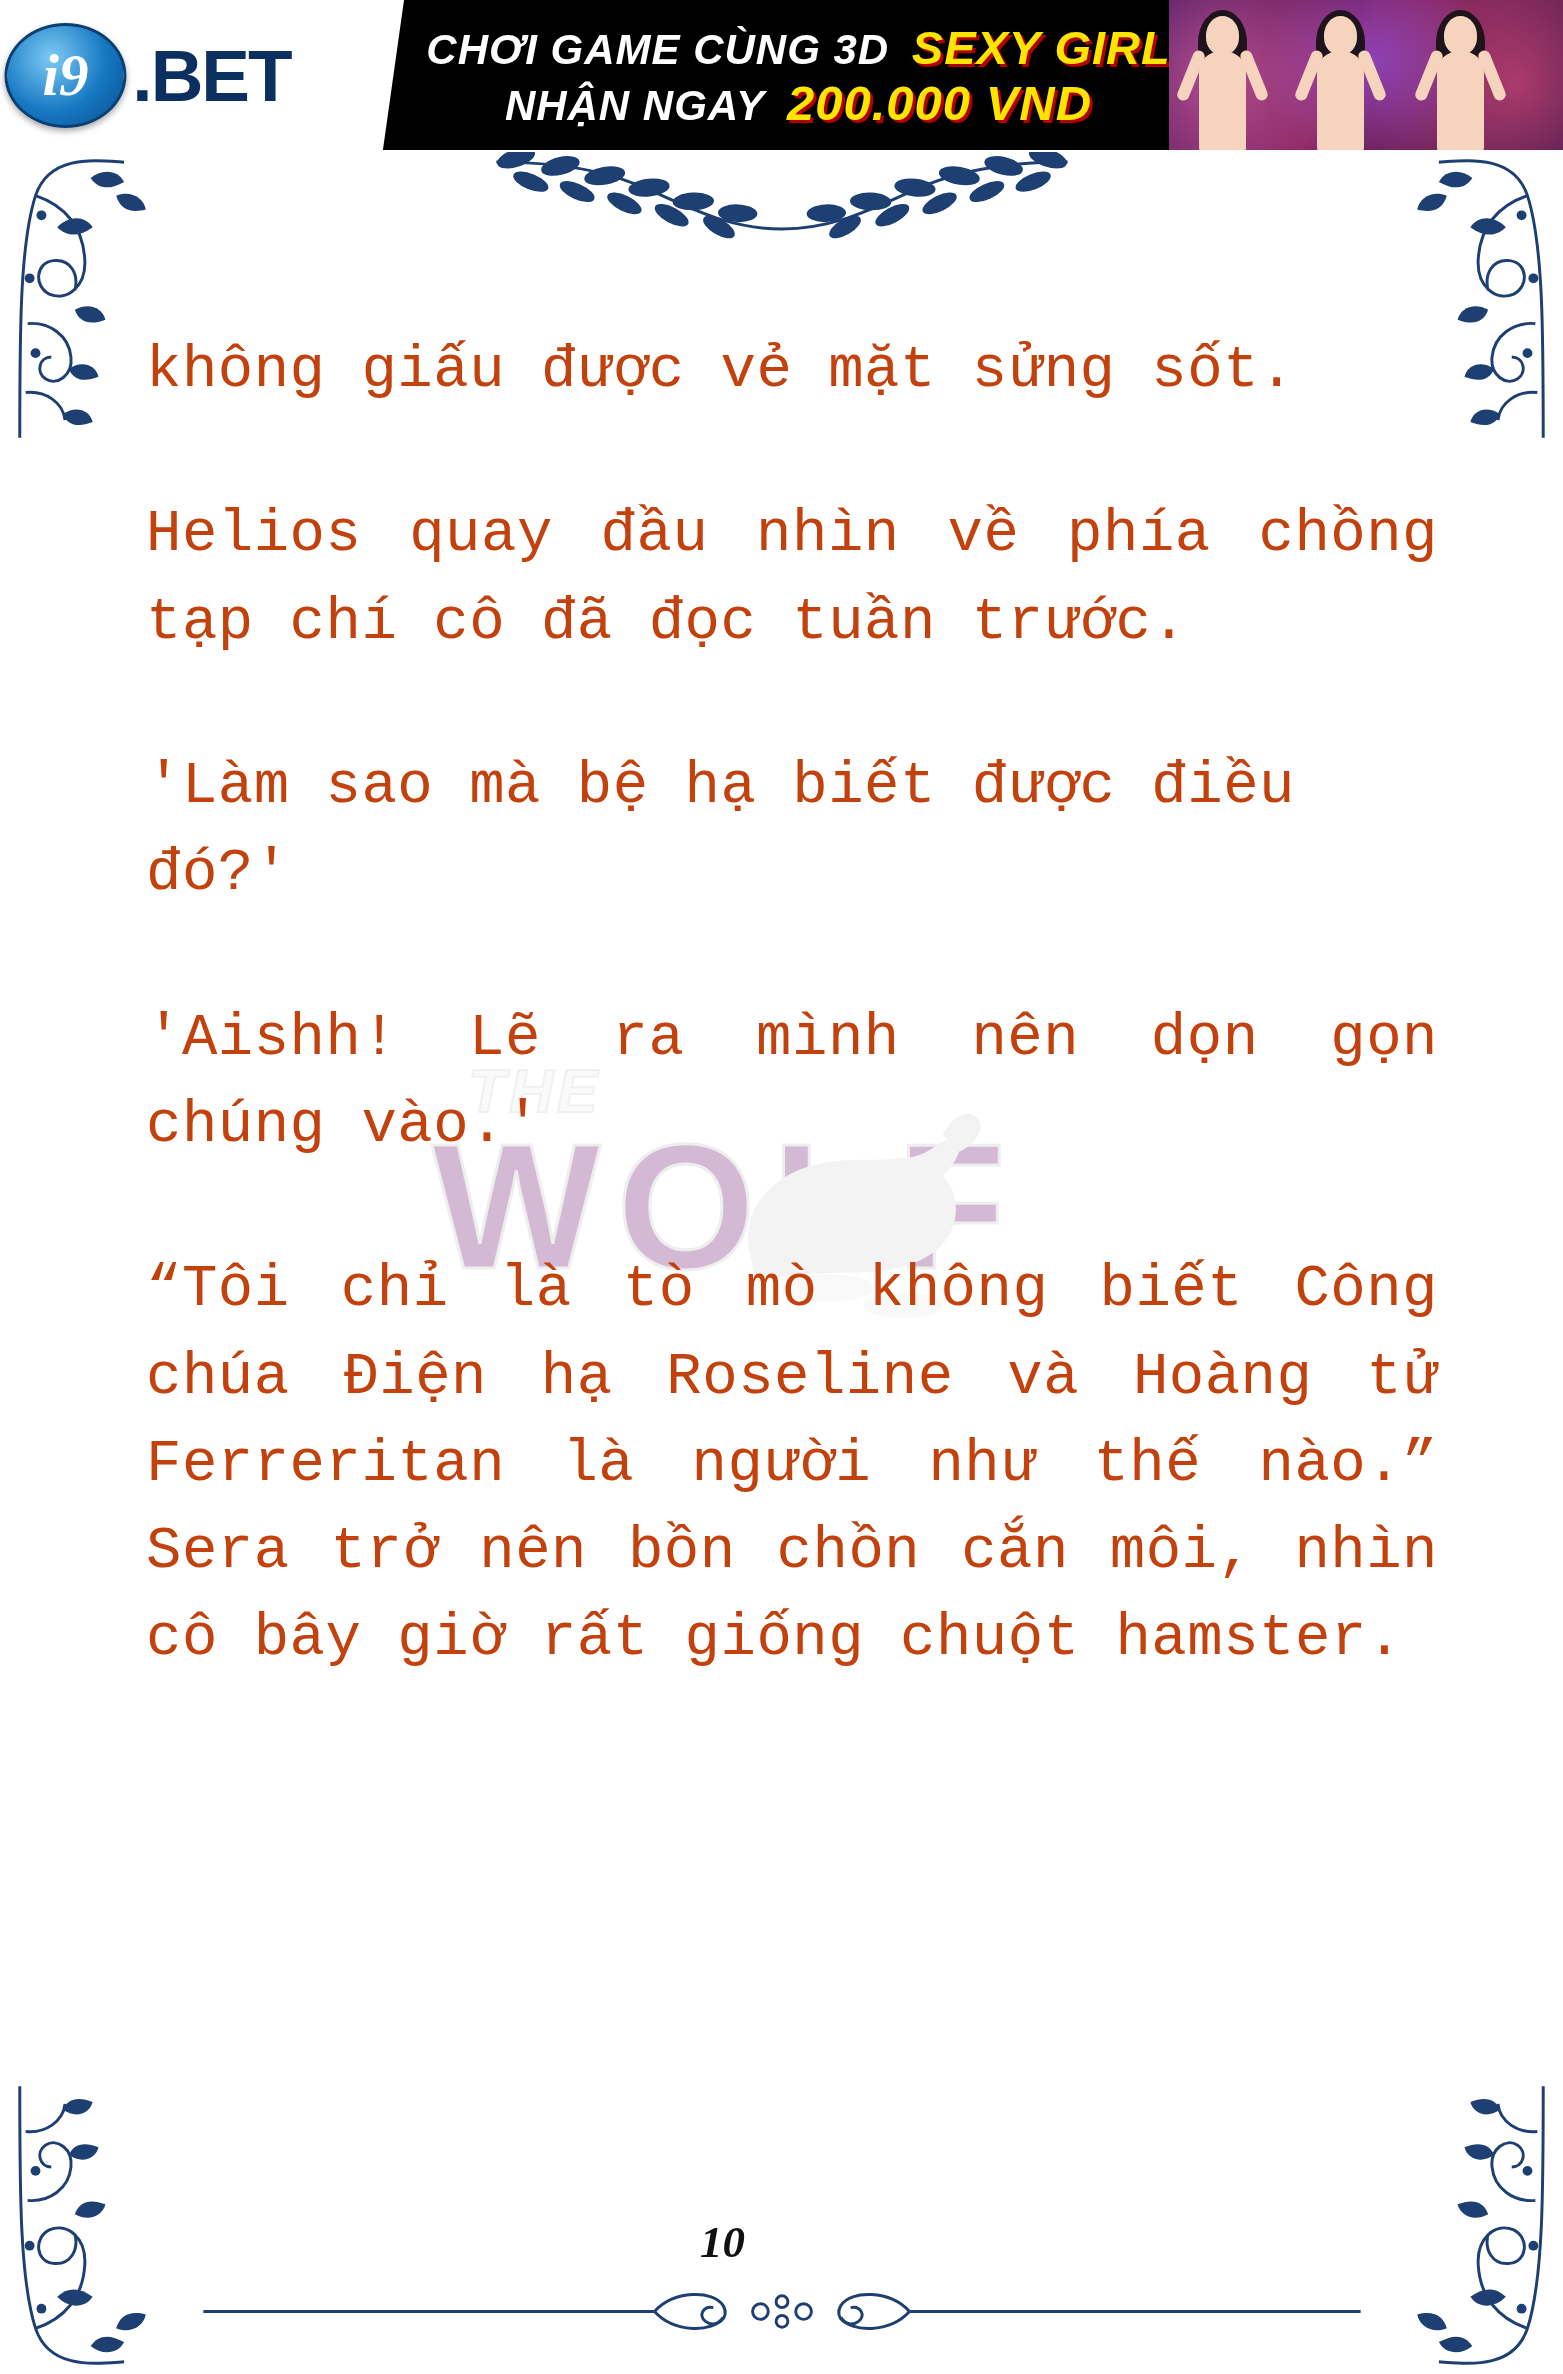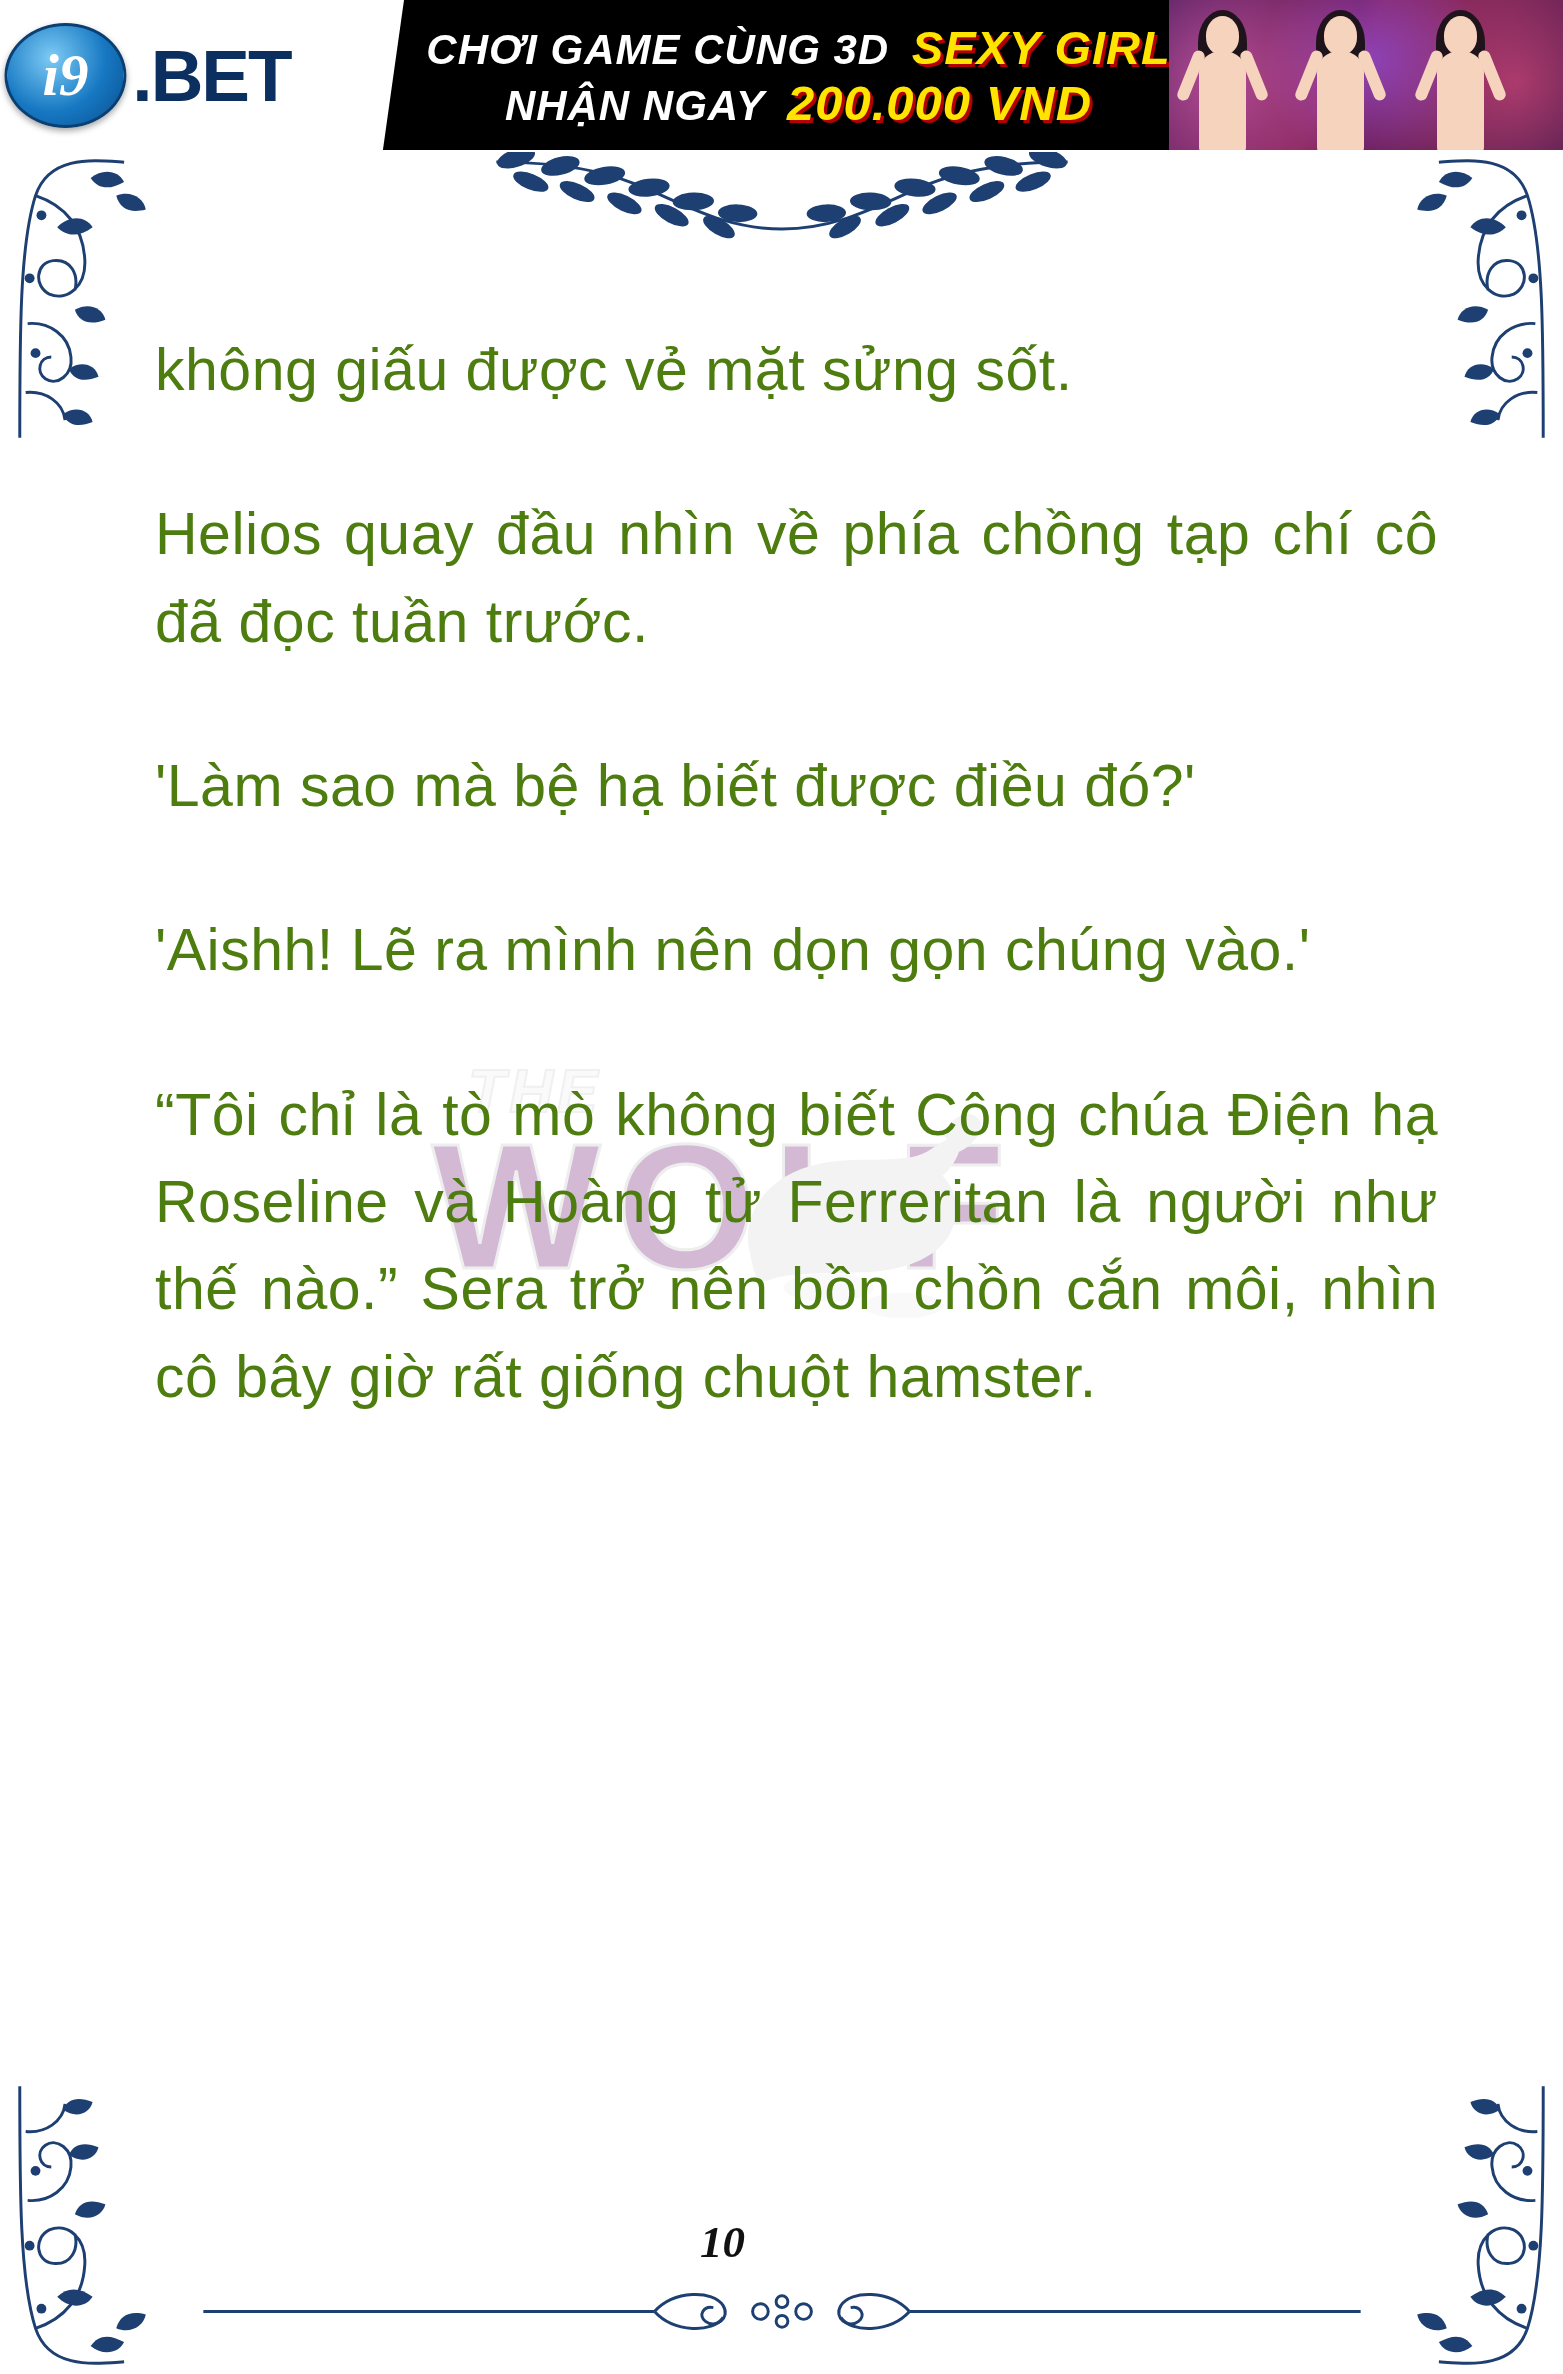--- a/index.html
+++ b/index.html
@@ -244,25 +244,25 @@
   #watermark .wm-dog svg { width: 100%; height: 100%; }
 
   
   #content {
     position: absolute;
     top: 177px;
     left: 138px;
     width: 1300px;
   }
   .para {
-    font-family: Liberation Sans, sans-serif;
+    font-family: Liberation Mono, monospace;
     font-size: 59px;
     line-height: 1.48;
-    color: #4d7c0f;
-    margin: 0 0 77px 17px;
+    color: #c2410c;
+    margin: 0 0 77px 8px;
     text-align: justify;
     letter-spacing: 0.5px;
   }
   .para.last { margin-bottom: 0; }
   .para.nojustify { text-align: left; }
 
   #page-number {
     position: absolute;
     bottom: 106px;
     left: 0;

